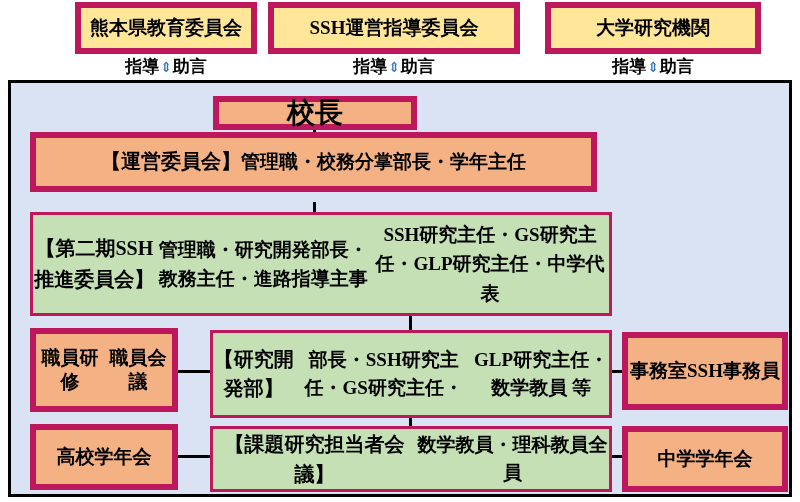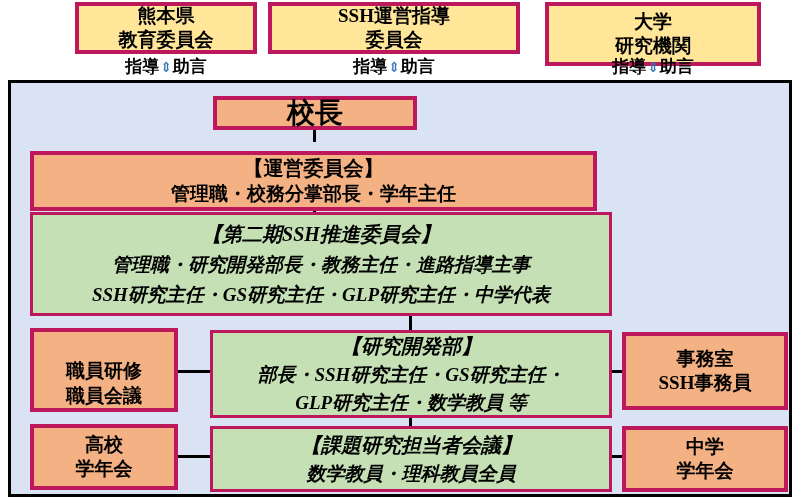--- a/index.html
+++ b/index.html
@@ -7,29 +7,29 @@
   body {
     background:#ffffff;
     font-family:"Liberation Serif","DejaVu Serif",serif;
     font-weight:bold;
     color:#000;
   }
   .canvas { position:relative; width:800px; height:502px; background:#fff; overflow:hidden; }
 
   .box {
     position:absolute;
-    border:4px solid #be185d;
-    display:flex; flex-direction:column;
+    border:6px solid #be185d;
+    display:flex; flex-direction:row;
     justify-content:center; align-items:center;
     text-align:center;
     line-height:1.28;
   }
   .yellow { background:#FFE699; font-size:19px; }
   .orange { background:#F4B183; font-size:19px; }
-  .green  { background:#C5E0B4; border-width:3px;font-style:italic; }
+  .green  { background:#C5E0B4; border-width:3px; }
 
   .note { position:absolute; text-align:center; font-size:17px; line-height:22px; }
   .note .arrow { color:#2E74B5; font-size:14px; padding:0 1px; }
 
   .frame {
     position:absolute; left:8px; top:80px; width:784px; height:417px;
     background:#DAE3F3; border:3px solid #000;
   }
   .frame .box { font-size:19px; }
   .title-line { font-size:20px; }
@@ -42,21 +42,21 @@
 <div class="canvas">
 
   <div class="box yellow" style="left:75px; top:2px; width:182px; height:52px;">
     <div>熊本県</div>
     <div>教育委員会</div>
   </div>
   <div class="box yellow" style="left:268px; top:2px; width:252px; height:52px;">
     <div>SSH運営指導</div>
     <div>委員会</div>
   </div>
-  <div class="box yellow" style="left:545px; top:2px; width:216px; height:64px;">
+  <div class="box yellow" style="left:545px; top:2px; width:216px; height:52px;">
     <div>大学</div>
     <div>研究機関</div>
   </div>
 
   <div class="note" style="left:75px; top:56px; width:182px;">
     <span>指導</span><span class="arrow">⇕</span><span>助言</span>
   </div>
   <div class="note" style="left:268px; top:56px; width:252px;">
     <span>指導</span><span class="arrow">⇕</span><span>助言</span>
   </div>
@@ -72,21 +72,21 @@
     <div class="line" style="left:398px; top:335px; width:3px;  height:8px;"></div>
     <div class="line" style="left:167px; top:287px; width:32px; height:3px;"></div>
     <div class="line" style="left:601px; top:287px; width:10px; height:3px;"></div>
     <div class="line" style="left:167px; top:372px; width:32px; height:3px;"></div>
     <div class="line" style="left:601px; top:372px; width:10px; height:3px;"></div>
 
     <div class="box orange" style="left:202px; top:13px; width:204px; height:34px; font-size:28px;">
       <div>校長</div>
     </div>
 
-    <div class="box orange" style="left:19px; top:68px; width:567px; height:60px;text-align:right;">
+    <div class="box orange" style="left:19px; top:49px; width:567px; height:60px;text-align:right;">
       <div class="title-line">【運営委員会】</div>
       <div>管理職・校務分掌部長・学年主任</div>
     </div>
 
     <div class="box green" style="left:19px; top:129px; width:582px; height:104px; line-height:1.55;">
       <div class="title-line">【第二期SSH推進委員会】</div>
       <div>管理職・研究開発部長・教務主任・進路指導主事</div>
       <div>SSH研究主任・GS研究主任・GLP研究主任・中学代表</div>
     </div>
 

